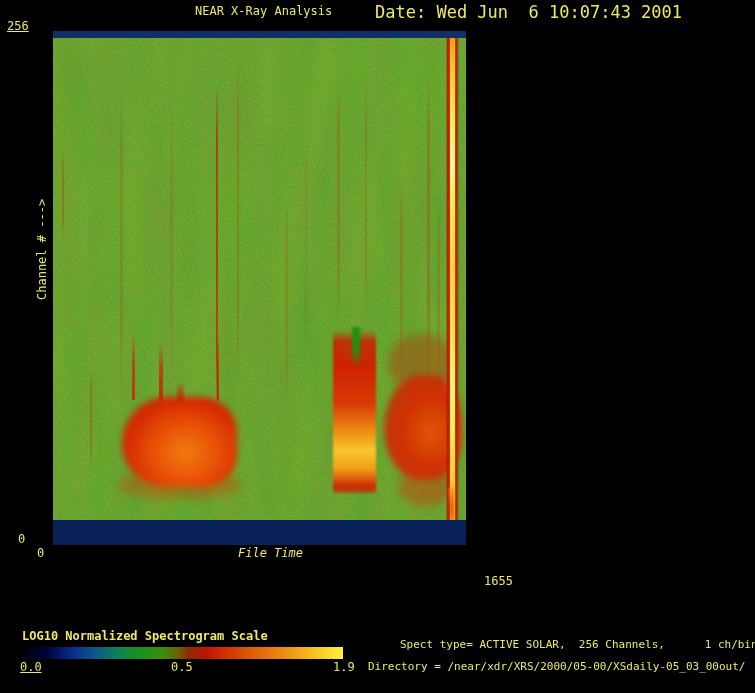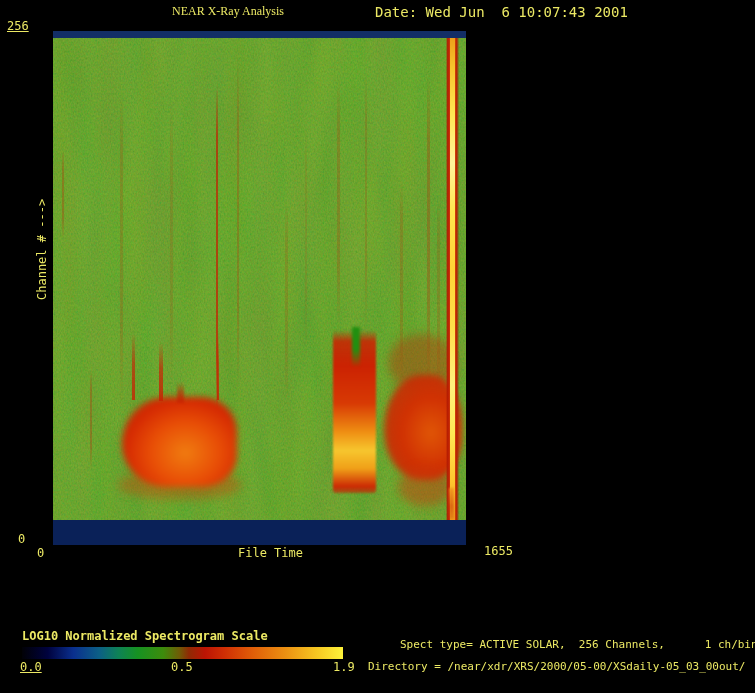--- a/index.html
+++ b/index.html
@@ -1,26 +1,26 @@
 <!DOCTYPE html>
 <html><head>
 <meta charset="utf-8">
 <style>
   html,body{margin:0;padding:0;background:#000;}
   body{width:755px;height:693px;overflow:hidden;position:relative;
        font-family:"DejaVu Sans Mono","Liberation Mono",monospace;}
   .t{position:absolute;color:#ece964;font-size:12px;line-height:13px;white-space:pre;}
-  .title{left:172px;top:5px;font-family:Liberation Serif, serif;}
-  .date{left:375px;top:6px;font-size:14px;}
+  .title{left:195px;top:5px;}
+  .date{left:375px;top:6px;font-size:17px;}
   .ymax{left:7px;top:20px;text-decoration:underline;}
   .ymin{left:18px;top:533px;}
   .ylabel{left:36px;top:300px;transform:rotate(-90deg);transform-origin:0 0;}
   .xmin{left:37px;top:547px;}
-  .xlabel{left:238px;top:547px;}
-  .xmax{left:484px;top:545px;}
+  .xlabel{left:238px;top:547px;font-style:italic;}
+  .xmax{left:484px;top:575px;}
   .cbtitle{left:22px;top:630px;font-weight:bold;}
   .cb0{left:20px;top:661px;text-decoration:underline;}
   .cb5{left:171px;top:661px;text-align:center;}
   .cb1{left:333px;top:661px;}
   .info1{left:368px;top:638px;font-size:11px;margin-left:32px;}
   .info2{left:368px;top:660px;font-size:11px;}
   .plot{position:absolute;left:53px;top:31px;width:413px;height:514px;
         background:#23940f;overflow:hidden;}
   .plot svg{position:absolute;left:0;top:0;}
   #plot-features{position:absolute;left:0;top:0;width:100%;height:100%;}

